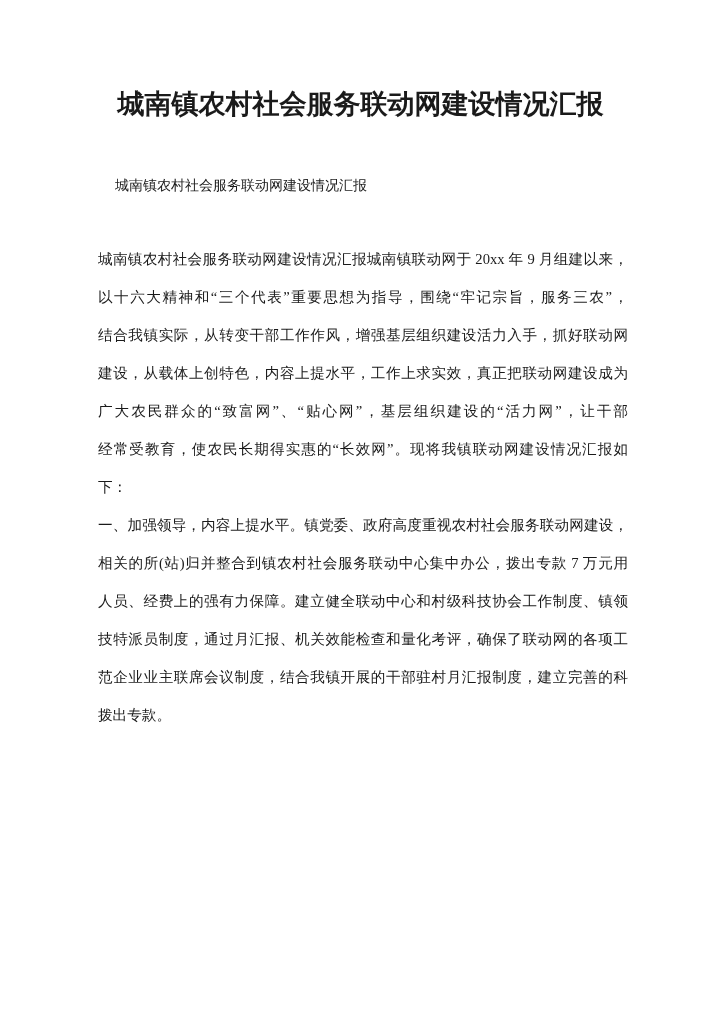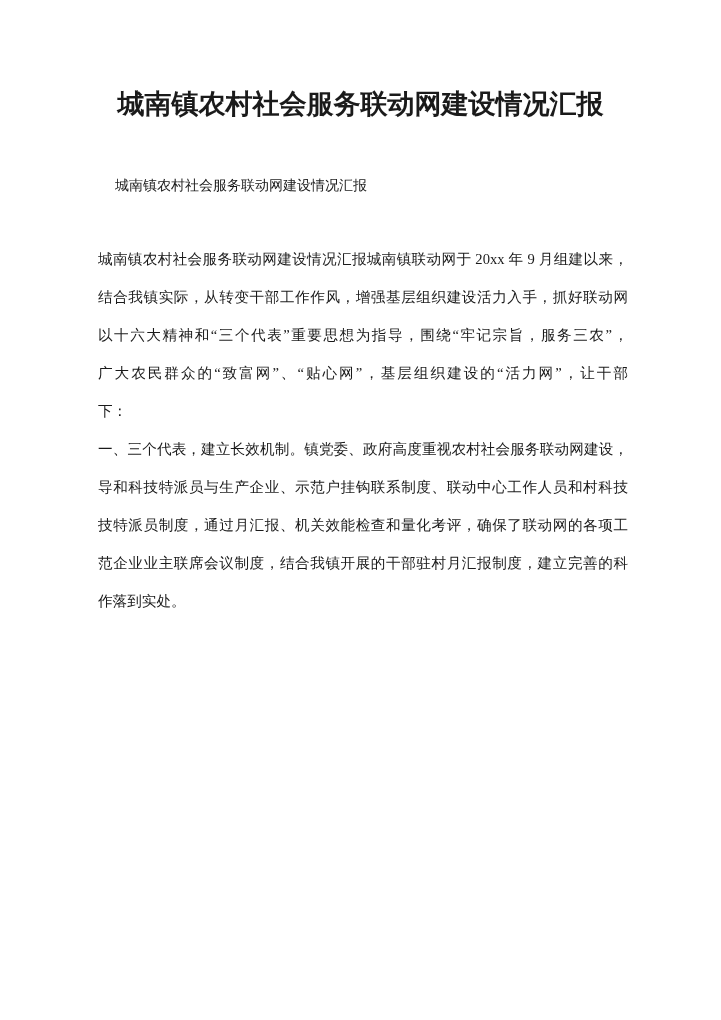--- a/index.html
+++ b/index.html
@@ -58,26 +58,29 @@
 <body>
 
 <div class="page">
   <h1 class="doc-title">城南镇农村社会服务联动网建设情况汇报</h1>
 
   <div class="doc-subtitle">城南镇农村社会服务联动网建设情况汇报</div>
 
   <div class="doc-body">
     <div class="paragraph">
         <div class="text-line">城南镇农村社会服务联动网建设情况汇报城南镇联动网于 20xx 年 9 月组建以来，</div>
+        <div class="text-line">以十六大精神和“三个代表”重要思想为指导，围绕“牢记宗旨，服务三农”，</div>
         <div class="text-line">结合我镇实际，从转变干部工作作风，增强基层组织建设活力入手，抓好联动网</div>
-        <div class="text-line">以十六大精神和“三个代表”重要思想为指导，围绕“牢记宗旨，服务三农”，</div>
+        <div class="text-line">建设，从载体上创特色，内容上提水平，工作上求实效，真正把联动网建设成为</div>
         <div class="text-line">广大农民群众的“致富网”、“贴心网”，基层组织建设的“活力网”，让干部</div>
+        <div class="text-line">经常受教育，使农民长期得实惠的“长效网”。现将我镇联动网建设情况汇报如</div>
         <div class="text-line para-end">下：</div>
       </div>
     <div class="paragraph">
-        <div class="text-line">一、三个代表，建立长效机制。镇党委、政府高度重视农村社会服务联动网建设，</div>
-        <div class="text-line">导和科技特派员与生产企业、示范户挂钩联系制度、联动中心工作人员和村科技</div>
+        <div class="text-line">一、加强领导，内容上提水平。镇党委、政府高度重视农村社会服务联动网建设，</div>
+        <div class="text-line">相关的所(站)归并整合到镇农村社会服务联动中心集中办公，拨出专款 7 万元用</div>
+        <div class="text-line">人员、经费上的强有力保障。建立健全联动中心和村级科技协会工作制度、镇领</div>
         <div class="text-line">技特派员制度，通过月汇报、机关效能检查和量化考评，确保了联动网的各项工</div>
         <div class="text-line">范企业业主联席会议制度，结合我镇开展的干部驻村月汇报制度，建立完善的科</div>
-        <div class="text-line para-end">作落到实处。</div>
+        <div class="text-line para-end">拨出专款。</div>
       </div>
   </div>
 </div>
 
 </body></html>

